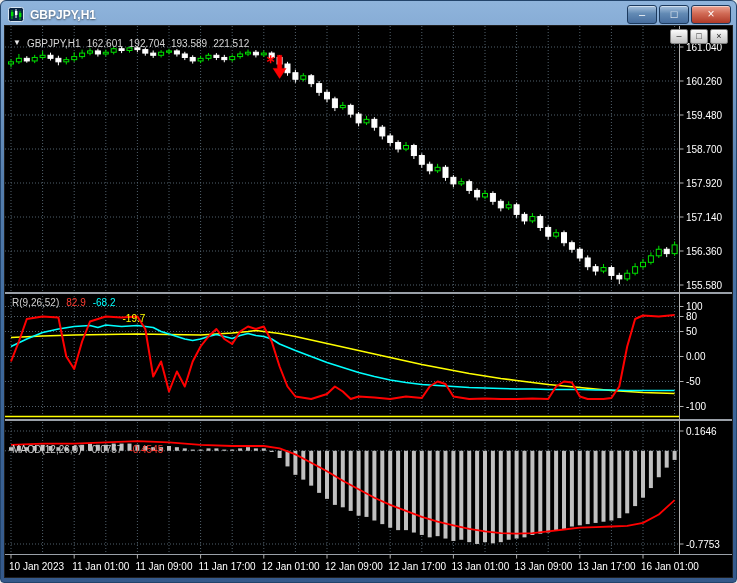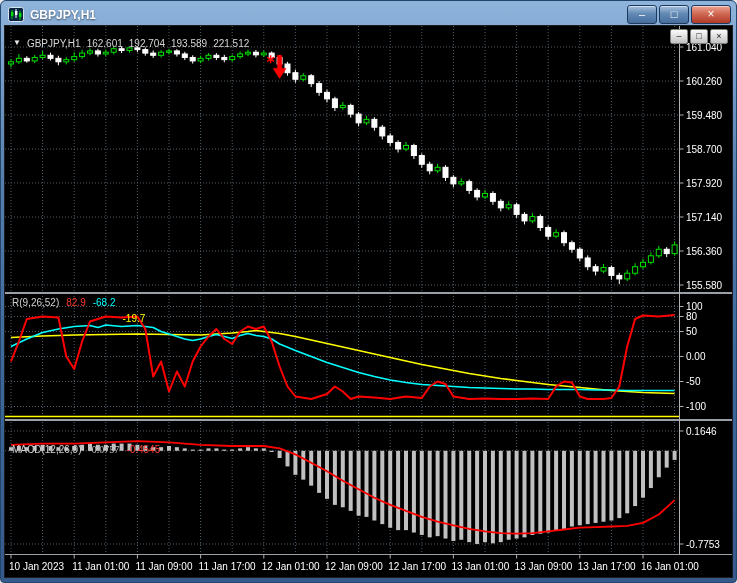--- a/index.html
+++ b/index.html
@@ -23,21 +23,21 @@
   .mdi{position:absolute;top:3px;right:4px;display:flex;gap:2px;z-index:6;}
   .mbtn{width:16px;height:13px;font-size:9px;line-height:12px;text-align:center;color:#222;
     background:linear-gradient(#fbfbfb,#dcdcdc 55%,#c3c3c3);border:1px solid #808080;border-radius:2px;cursor:default;}
   .ohlc{position:absolute;top:12px;left:8px;z-index:5;display:flex;gap:6px;
     color:#d6d6d6;font-size:10px;white-space:nowrap;}
   .ohlc .dd{font-size:8px;color:#e8e8e8;}
   .indlabel{position:absolute;left:7px;z-index:5;display:flex;gap:7px;font-size:10px;
     color:#cfcfcf;white-space:nowrap;}
   .indlabel.mid{top:271px;}
   .indlabel.mac{top:398px;margin-top:20px;}
-  .v-red{color:#ff3b30;} .v-cyan{color:#00ffff;text-align:center;} .v-yellow{color:#ffff00;margin-top:16px;} .v-silver{color:#c8c8c8;font-family:Liberation Serif, serif;}
+  .v-red{color:#ff3b30;} .v-cyan{color:#00ffff;text-align:center;} .v-yellow{color:#ffff00;margin-top:16px;} .v-silver{color:#c8c8c8;}
 </style>
 </head>
 <body>
 
 <div class="window">
   <div class="titlebar">
     <svg class="app-icon" viewBox="0 0 16 15">
       <rect x="0.5" y="0.5" width="15" height="14" rx="2" fill="#0b2440" stroke="#d7e4f2"></rect>
       <line x1="4" y1="3" x2="4" y2="12" stroke="#00d000" stroke-width="1"></line>
       <rect x="3" y="5" width="2.4" height="4" fill="#00e000"></rect>

